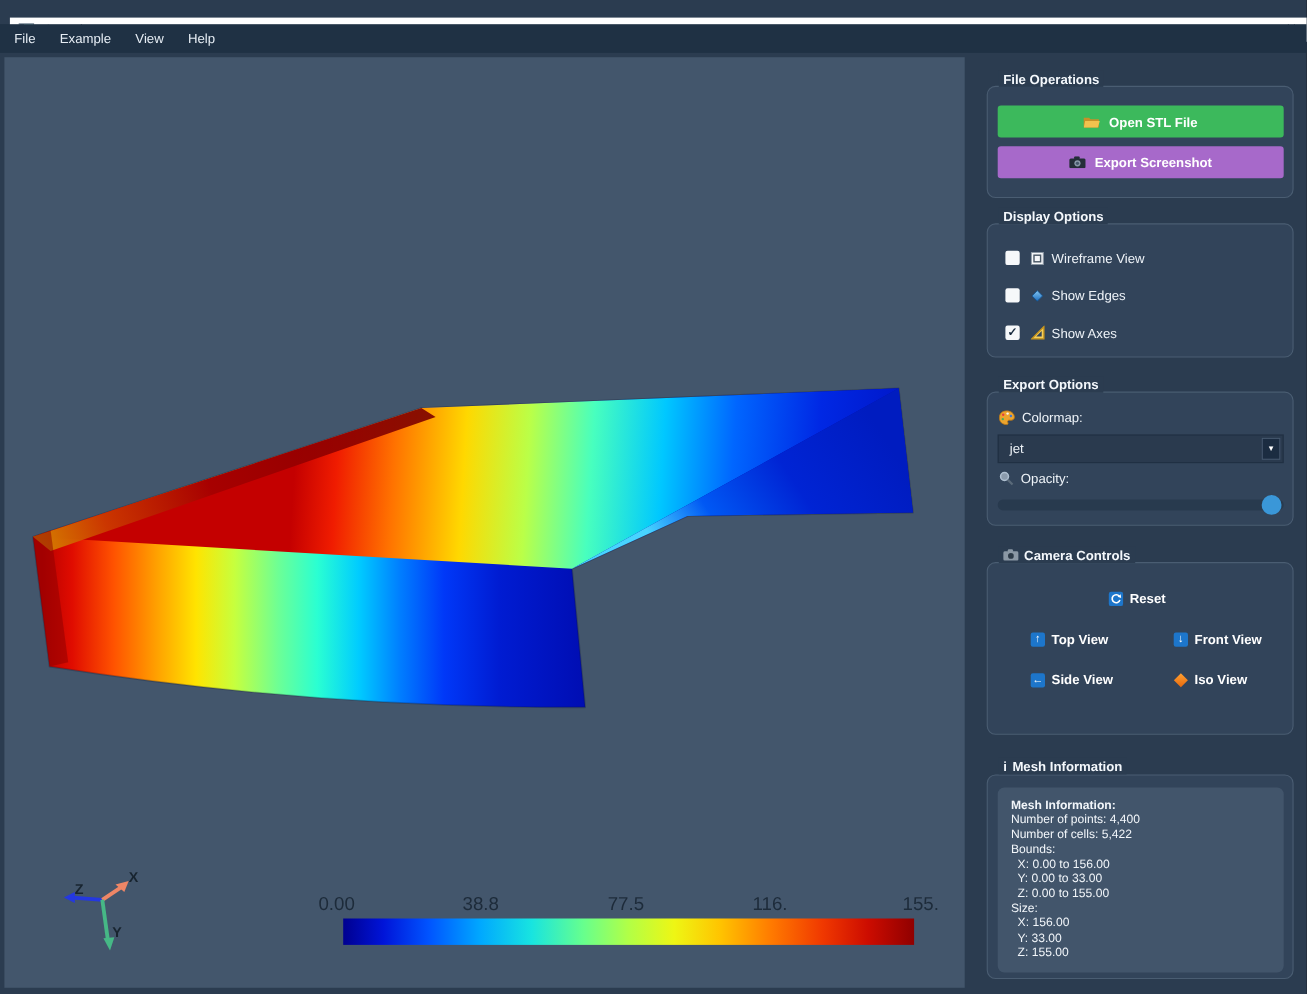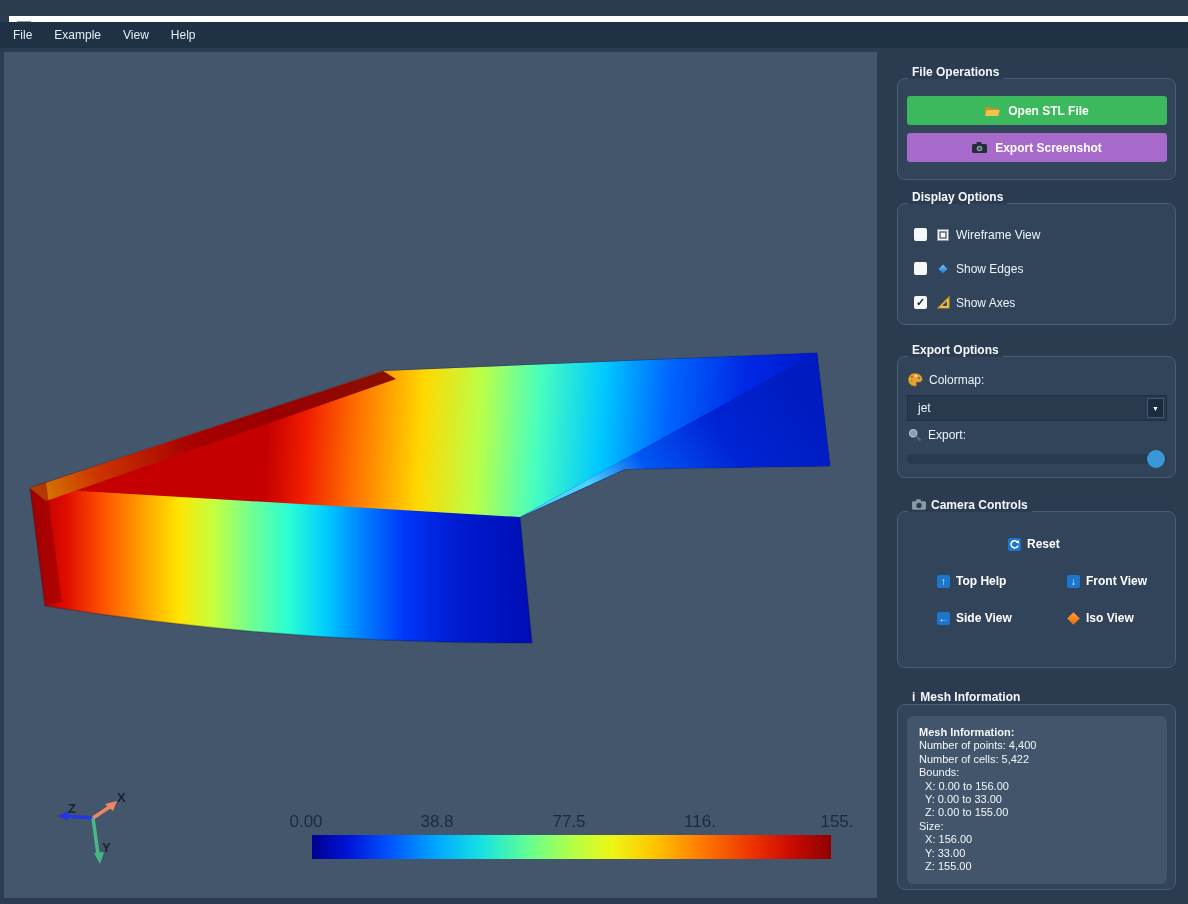--- a/index.html
+++ b/index.html
@@ -253,21 +253,21 @@
     <span class="dd-value">jet</span>
     <span class="dd-arrow-btn">
       <span>▼</span>
     </span>
   </div>
   <div class="opt-label-row" style="top:428px">
     <svg width="14" height="14" viewBox="0 0 14 14">
       <circle cx="5.2" cy="5.2" r="3.6" fill="#d6e4f0" fill-opacity="0.55" stroke="#aebfd0" stroke-width="1.4"></circle>
       <line x1="8" y1="8" x2="12.5" y2="12.5" stroke="#5a6a7a" stroke-width="2"></line>
     </svg>
-    <span>Export:</span>
+    <span>Opacity:</span>
   </div>
   <div class="slider-track"></div>
   <div class="slider-handle"></div>
 
   <div class="groupbox" style="top:511px;height:157px"></div>
   <div class="gb-title" style="top:497px">
     <svg width="14" height="11" viewBox="0 0 15 11">
       <rect x="0" y="2" width="15" height="9" rx="1.5" fill="#8b98a5"></rect>
       <rect x="4.5" y="0" width="5" height="3" rx="1" fill="#8b98a5"></rect>
       <circle cx="7.5" cy="6.5" r="2.8" fill="#2c3a48"></circle>
@@ -280,21 +280,21 @@
         <path d="M8.6,3.2 A3.6,3.6 0 1 0 9.1,6.4" fill="none" stroke="#ffffff" stroke-width="1.5"></path>
         <polygon points="9.8,1.2 10.2,4.6 6.9,3.6" fill="#ffffff"></polygon>
       </svg>
     </span>
     <span>Reset</span>
   </button>
   <button class="cam-btn" style="left:937px;top:573px">
     <span class="sq-icon">
         <span>↑</span>
       </span>
-    <span>Top Help</span>
+    <span>Top View</span>
   </button>
   <button class="cam-btn" style="left:1067px;top:573px">
     <span class="sq-icon">
         <span>↓</span>
       </span>
     <span>Front View</span>
   </button>
   <button class="cam-btn" style="left:937px;top:610px">
     <span class="sq-icon">
         <span>←</span>

